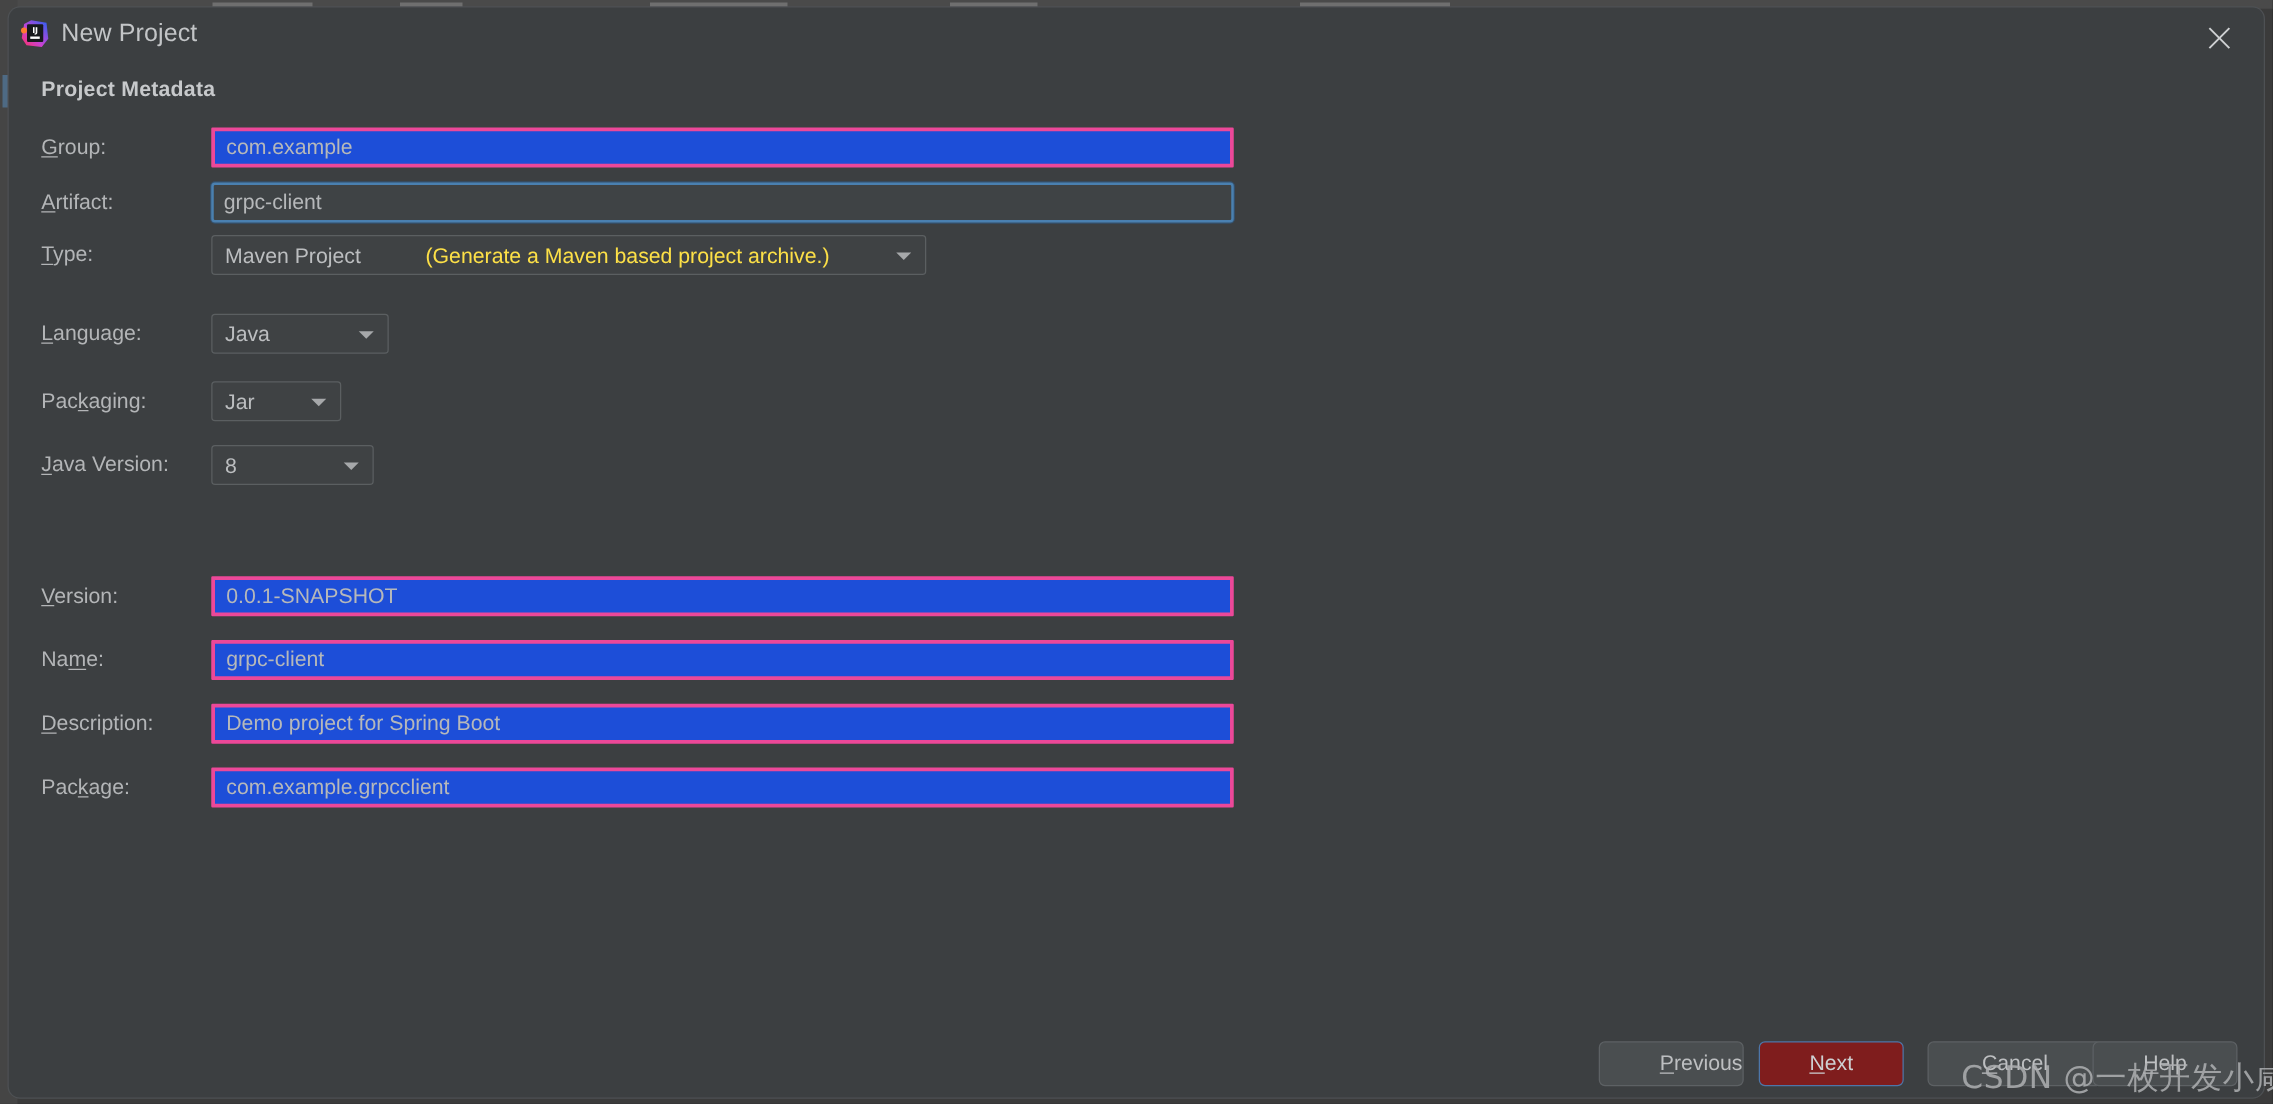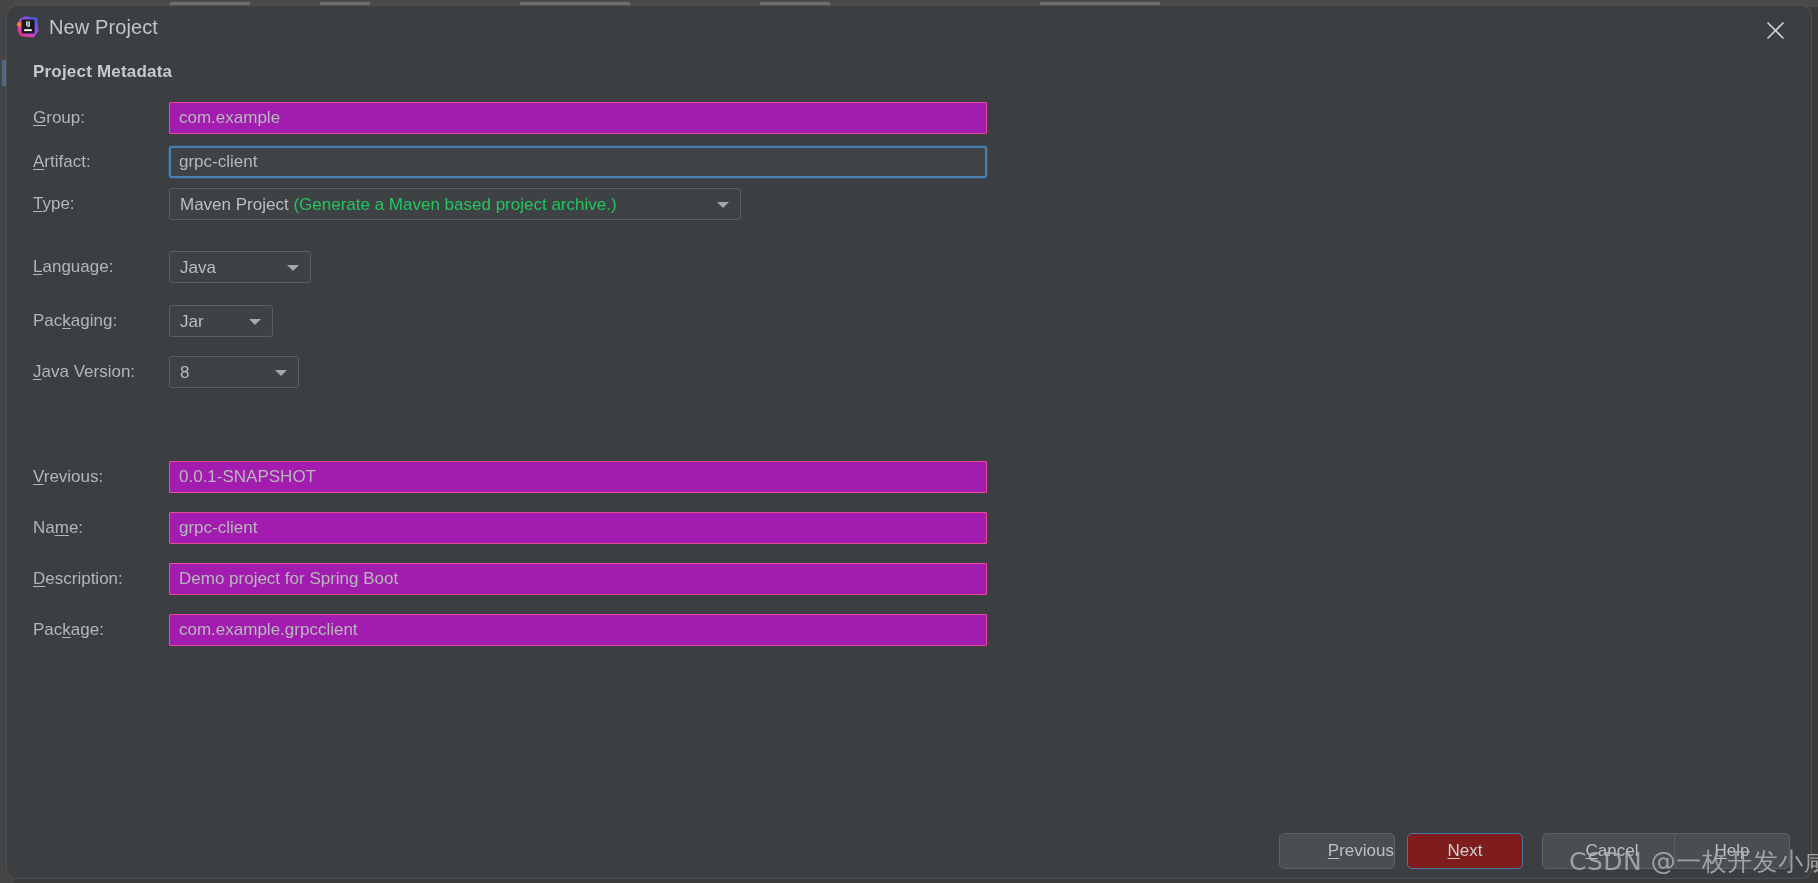--- a/index.html
+++ b/index.html
@@ -126,22 +126,22 @@
   }
 
   
   .text-field {
     position: absolute;
     left: 162px;
     top: 0;
     width: 818px;
     height: 32px;
     box-sizing: border-box;
-    background: #a21caf;
-    border: 1px solid #ec4899;
+    background: #1d4ed8;
+    border: 3px solid #ec4899;
     border-radius: 1px;
     color: #b6b8ba;
     font-family: "Liberation Sans", "DejaVu Sans", sans-serif;
     font-size: 17px;
     padding: 0 0 0 9px;
     outline: none;
   }
   .text-field.focused {
     background: #3f4345;
     border: 2px solid #4a80b0;
@@ -164,21 +164,22 @@
   .combo .combo-text {
     position: absolute;
     left: 10px;
     top: 0;
     line-height: 31px;
     font-size: 17px;
     color: #bcbec0;
     white-space: nowrap;
   }
   .combo .combo-hint {
-    color: #22c55e;
+    color: #fde047;
+    margin-left: 47px;
   }
   .combo .combo-arrow {
     position: absolute;
     right: 11px;
     top: 13px;
     width: 0; height: 0;
     border-left: 6px solid transparent;
     border-right: 6px solid transparent;
     border-top: 6px solid #a6a8aa;
   }
@@ -301,21 +302,21 @@
 
   <div class="form-row" style="top:350px;">
     <div class="row-label"><u>J</u><span>ava Version:</span></div>
     <div class="combo" style="left:162px;width:130px;">
       <div class="combo-text">8</div>
       <div class="combo-arrow"></div>
     </div>
   </div>
 
   <div class="form-row" style="top:455px;">
-    <div class="row-label"><u>V</u><span>revious:</span></div>
+    <div class="row-label"><u>V</u><span>ersion:</span></div>
     <input class="text-field" type="text" value="0.0.1-SNAPSHOT" style="">
   </div>
 
   <div class="form-row" style="top:506px;">
     <div class="row-label"><span>Na</span><u>m</u><span>e:</span></div>
     <input class="text-field" type="text" value="grpc-client" style="">
   </div>
 
   <div class="form-row" style="top:557px;">
     <div class="row-label"><u>D</u><span>escription:</span></div>

